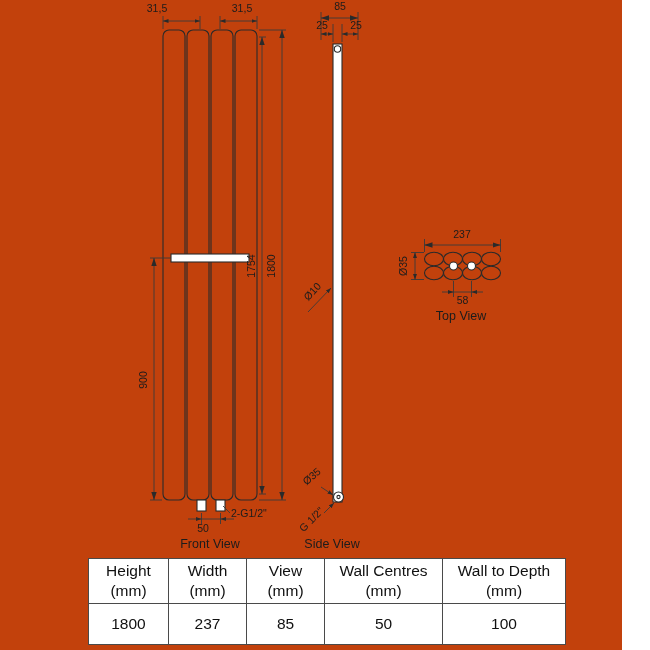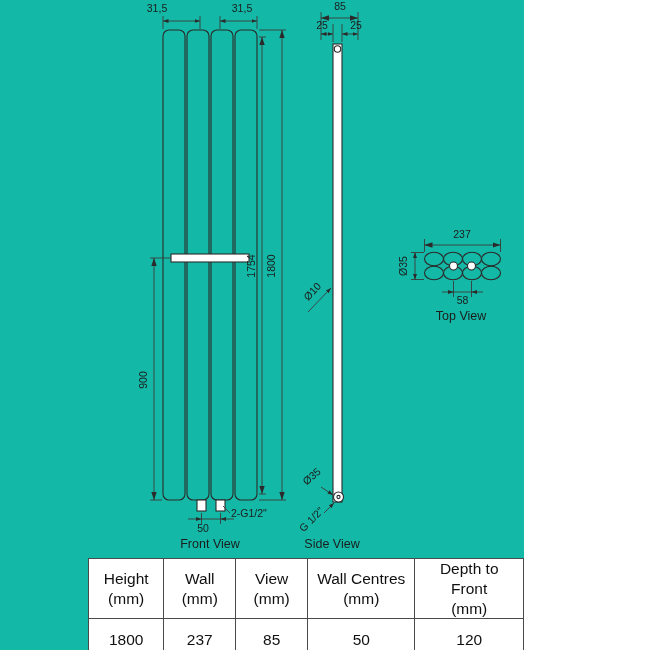--- a/index.html
+++ b/index.html
@@ -1,16 +1,16 @@
 <!DOCTYPE html>
 <html><head>
 <meta charset="utf-8">
 <style>
   html,body{margin:0;padding:0;background:#ffffff;}
-  .canvas{position:relative;width:524px;height:650px;background:#14b8a6;overflow:hidden;
+  .canvas{position:relative;width:622px;height:650px;background:#c2410c;overflow:hidden;
           font-family:"Liberation Sans",sans-serif;color:#111;}
   svg{position:absolute;top:0;left:0;display:block;}
   svg text{fill:#1c1c1c;font-family:"Liberation Sans",sans-serif;font-size:10.5px;}
   svg text.view-label{font-size:12.5px;}
   .stroke{stroke:#2a2a2a;stroke-width:1.1;fill:none;}
   .stroke-fill{stroke:#2a2a2a;stroke-width:1.1;fill:#ffffff;}
   .thin{stroke:#3a3a3a;stroke-width:0.9;fill:none;}
   table.spec{position:absolute;left:88px;top:558px;border-collapse:collapse;table-layout:fixed;
              background:#fff;padding-left:28px;}
   table.spec th,table.spec td{border:1.2px solid #4a4a4a;text-align:center;vertical-align:middle;
@@ -163,39 +163,39 @@
       <col style="width:118px">
         <col style="width:123px">
     </colgroup>
     <tbody>
         <tr>
       <th>
         <span>Height</span><br>
         <span>(mm)</span>
       </th>
       <th>
-        <span>Wall</span><br>
+        <span>Width</span><br>
         <span>(mm)</span>
       </th>
       <th>
         <span>View</span><br>
         <span>(mm)</span>
       </th>
       <th>
         <span>Wall Centres</span><br>
         <span>(mm)</span>
       </th>
       <th>
-        <span>Depth to Front</span><br>
+        <span>Wall to Depth</span><br>
         <span>(mm)</span>
       </th>
     </tr>
     <tr>
       <td>1800</td>
       <td>237</td>
       <td>85</td>
       <td>50</td>
-      <td>120</td>
+      <td>100</td>
     </tr>
   </tbody>
     </table>
 
 </div>
 
 </body></html>

